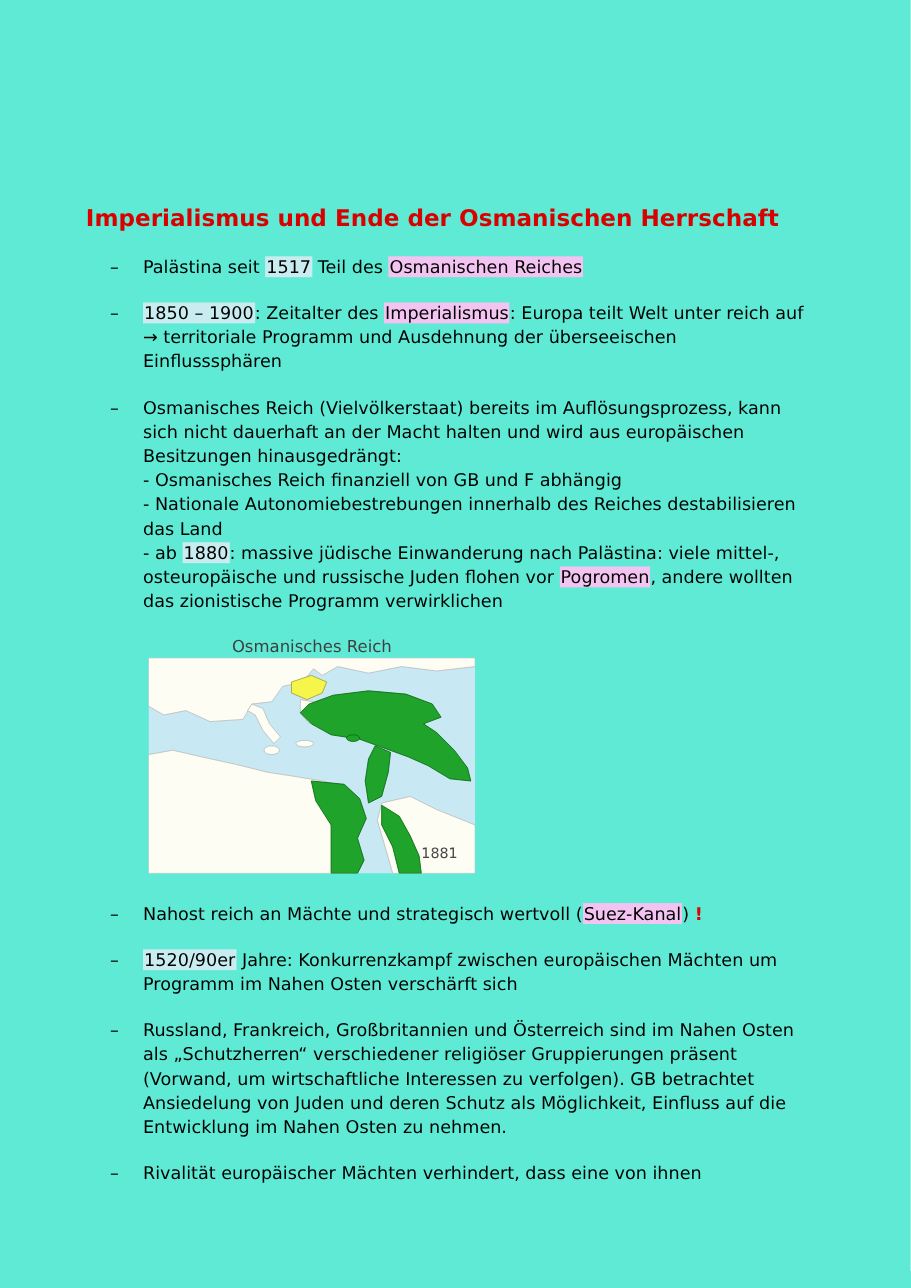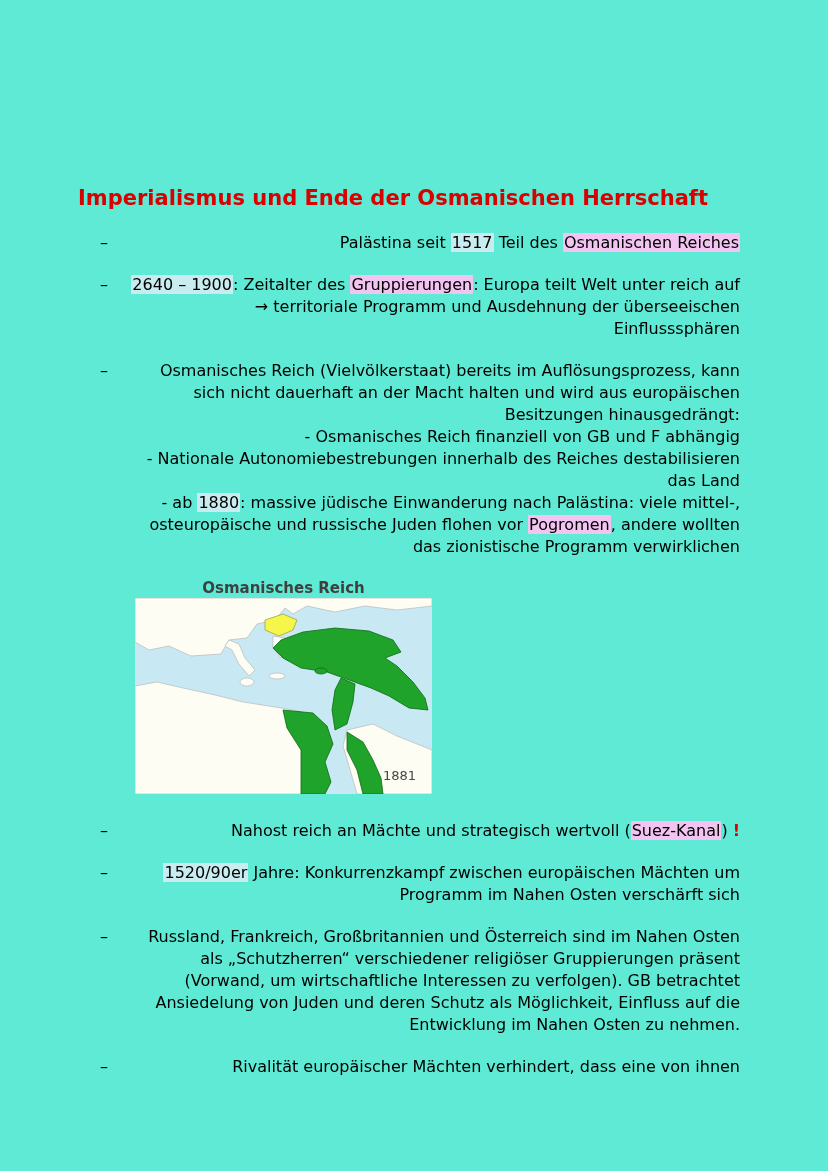--- a/index.html
+++ b/index.html
@@ -24,54 +24,54 @@
     white-space:nowrap;
   }
   .bullets { padding-left:22px; width:662px; }
   .bullet {
     display:flex;
     font-size:16px;
     line-height:22px;
     margin-bottom:20px;
   }
   .bullet .marker { flex:0 0 30px; }
-  .bullet .btext { flex:1; max-width:610px;text-align:right; }
+  .bullet .btext { flex:1; max-width:610px; }
   .hl-cyan { background:var(--highlight-cyan, #c8ecef); padding:0 1px; }
   .hl-pink { background:var(--highlight-pink, #f3c4f1); padding:0 1px; }
   .exclaim { color:var(--exclaim-red, #e00000); font-weight:bold; }
   figure.map-figure {
     margin:6px 0 26px 35px;
     width:297px;
   }
   .map-title {
     text-align:center;
     font-size:15px;
     line-height:20px;
-    font-weight:bold;
+    font-weight:normal;
     color:#3f3f3f;
   }
   .map-svg { display:block; }
 </style>
 </head>
 <body>
 
 <div class="page">
 
   <h1 class="doc-title">Imperialismus und Ende der Osmanischen Herrschaft</h1>
 
   <div class="bullets">
 
     <div class="bullet">
       <span class="marker">–</span>
       <div class="btext"><span>Palästina seit </span><span class="hl-cyan">1517</span><span> Teil des </span><span class="hl-pink">Osmanischen Reiches</span></div>
     </div>
 
     <div class="bullet">
       <span class="marker">–</span>
-      <div class="btext"><span class="hl-cyan">2640 – 1900</span><span>: Zeitalter des </span><span class="hl-pink">Gruppierungen</span><span>: Europa teilt Welt unter reich auf</span><br><span>→ territoriale Programm und Ausdehnung der überseeischen Einflusssphären</span></div>
+      <div class="btext"><span class="hl-cyan">1850 – 1900</span><span>: Zeitalter des </span><span class="hl-pink">Imperialismus</span><span>: Europa teilt Welt unter reich auf</span><br><span>→ territoriale Programm und Ausdehnung der überseeischen Einflusssphären</span></div>
     </div>
 
     <div class="bullet">
       <span class="marker">–</span>
       <div class="btext"><span>Osmanisches Reich (Vielvölkerstaat) bereits im Auflösungsprozess, kann sich nicht dauerhaft an der Macht halten und wird aus europäischen Besitzungen hinausgedrängt:</span><br><span>- Osmanisches Reich finanziell von GB und F abhängig</span><br><span>- Nationale Autonomiebestrebungen innerhalb des Reiches destabilisieren das Land</span><br><span>- ab </span><span class="hl-cyan">1880</span><span>: massive jüdische Einwanderung nach Palästina:  viele mittel-, osteuropäische und russische Juden flohen vor </span><span class="hl-pink">Pogromen</span><span>, andere wollten das zionistische Programm verwirklichen</span></div>
     </div>
 
     <figure class="map-figure">
       <div class="map-title">Osmanisches Reich</div>
       <svg class="map-svg" width="297" height="196" viewBox="0 0 297 196" xmlns="http://www.w3.org/2000/svg">

